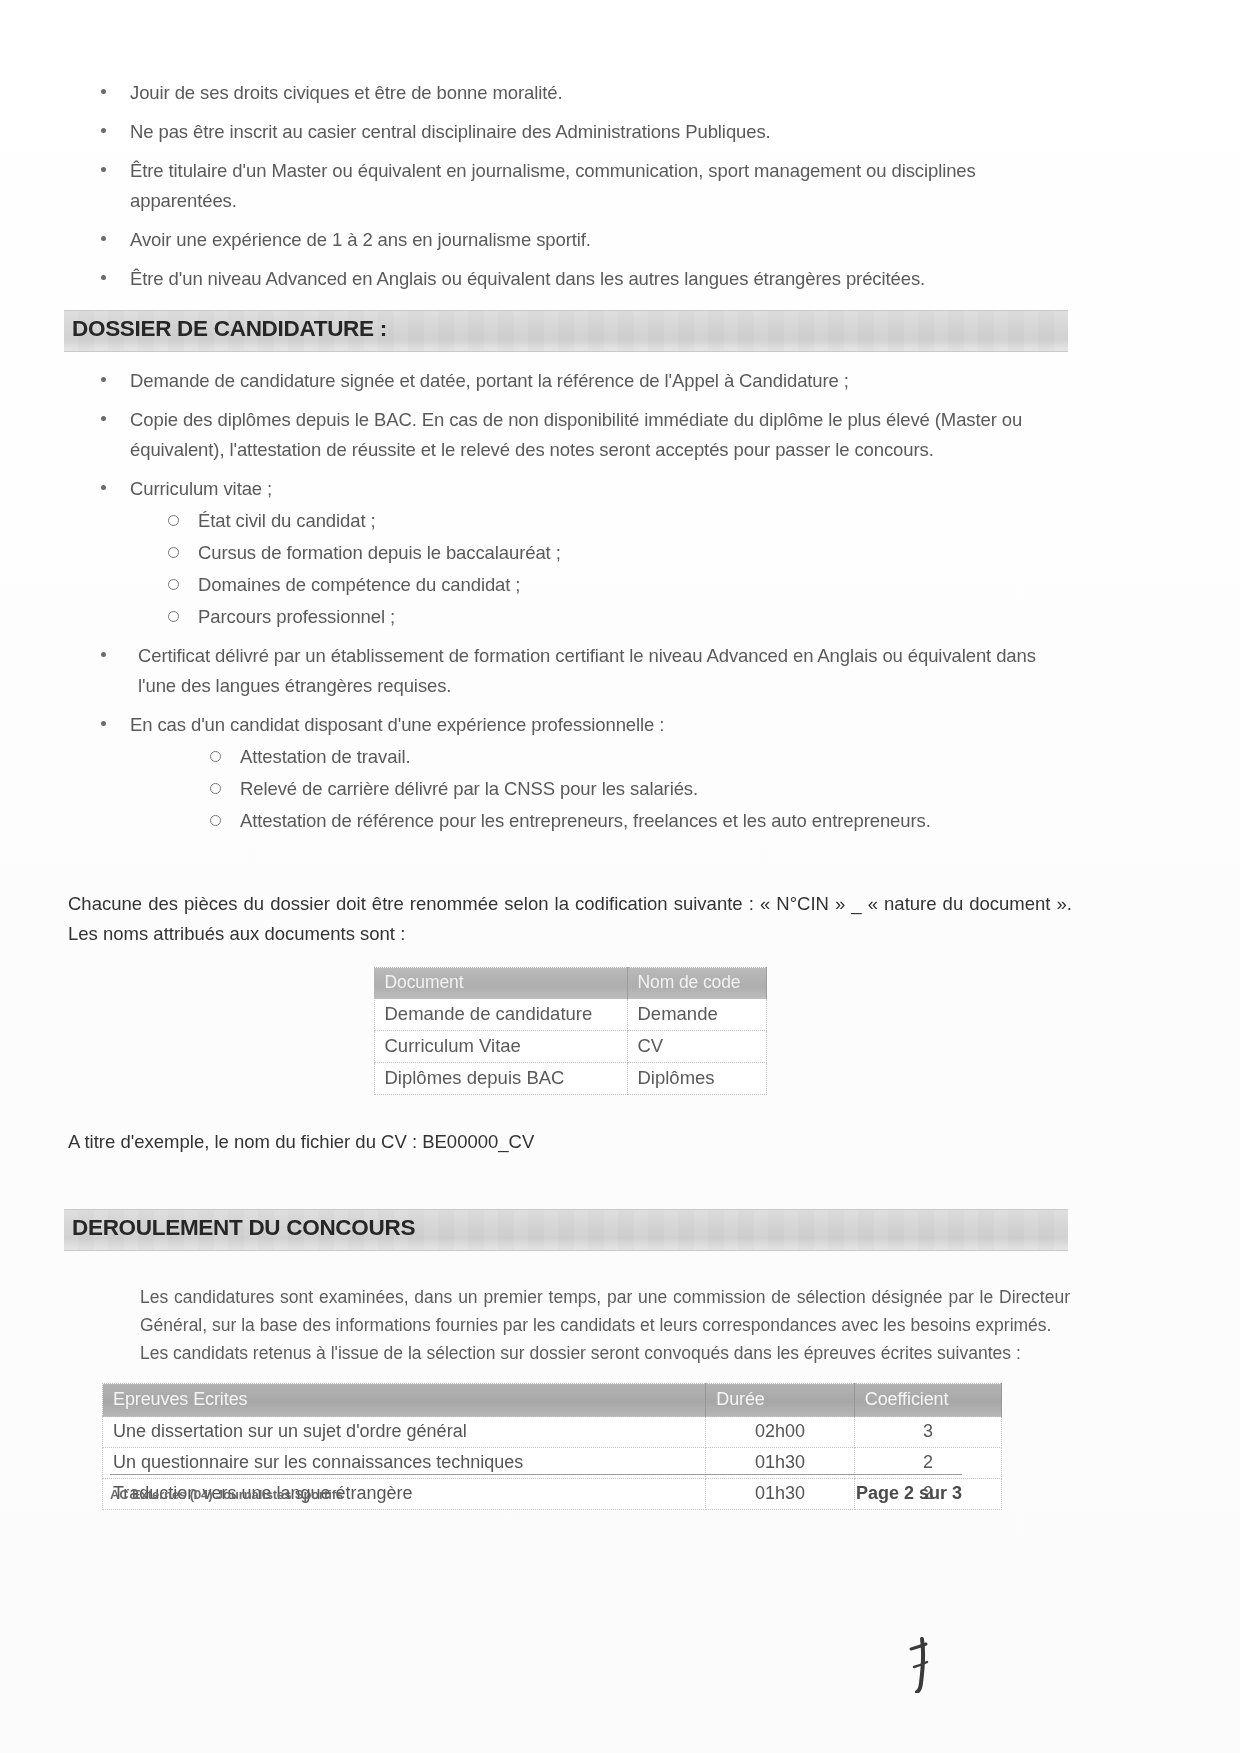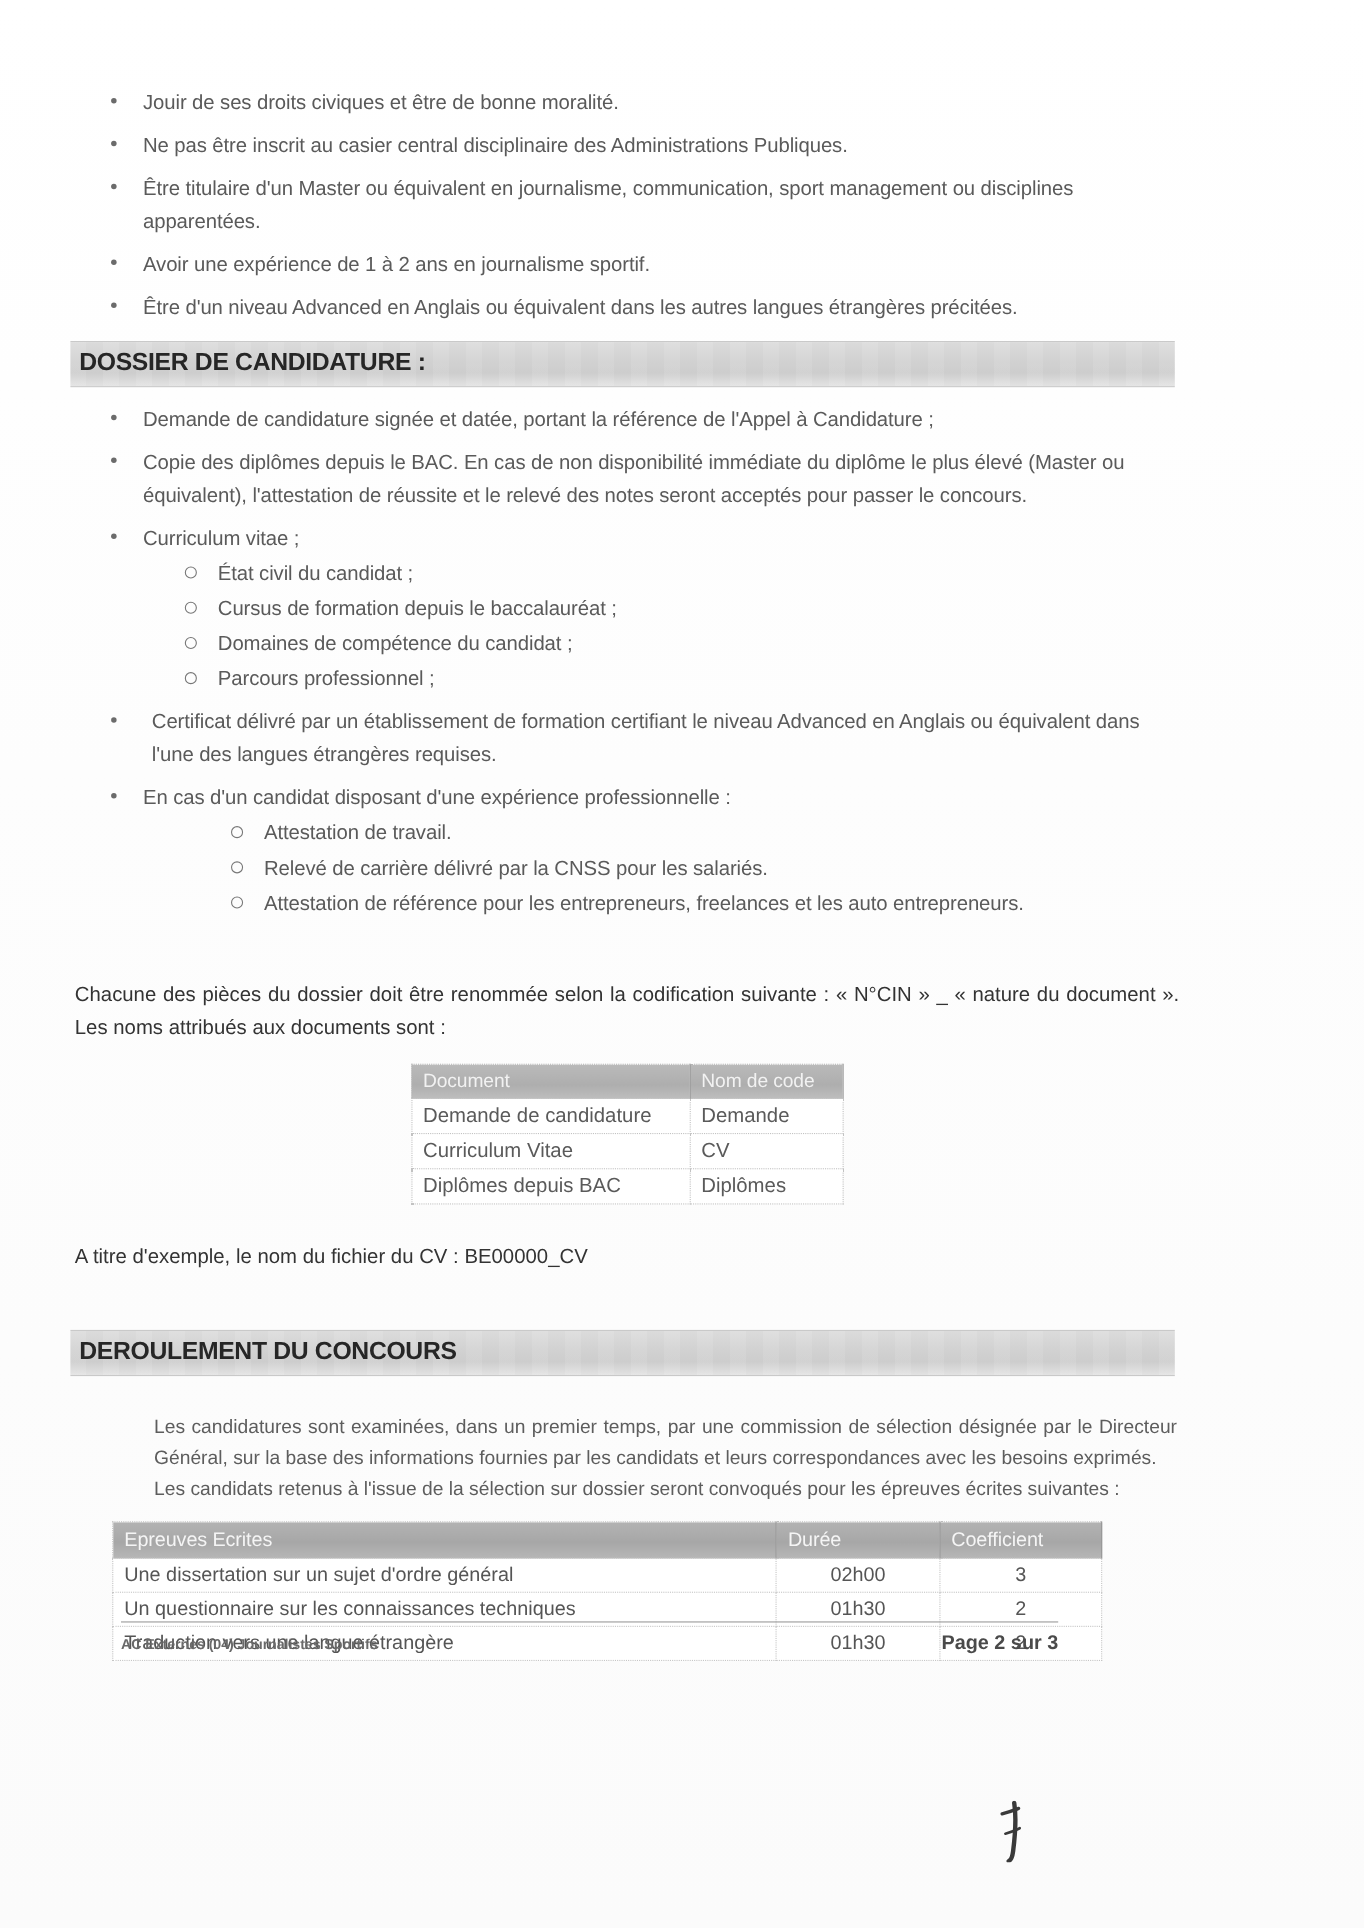--- a/index.html
+++ b/index.html
@@ -321,21 +321,21 @@
 
     <div style="height:32px;"></div>
     <div class="band">
       <div class="band-noise"></div>
       <h2>DEROULEMENT DU CONCOURS</h2>
     </div>
 
     <div style="height:18px;"></div>
     <div class="indent-block">
       <p>Les candidatures sont examinées, dans un premier temps, par une commission de sélection désignée par le Directeur Général, sur la base des informations fournies par les candidats et leurs correspondances avec les besoins exprimés.</p>
-      <p>Les candidats retenus à l'issue de la sélection sur dossier seront convoqués pour les épreuves écrites suivantes :</p>
+      <p>Les candidats retenus à l'issue de la sélection sur dossier seront convoqués dans les épreuves écrites suivantes :</p>
     </div>
 
     <table class="ep">
       <colgroup>
         <col class="col-ep">
           <col class="col-du">
           <col class="col-co">
       </colgroup>
       <thead>
         <tr>

